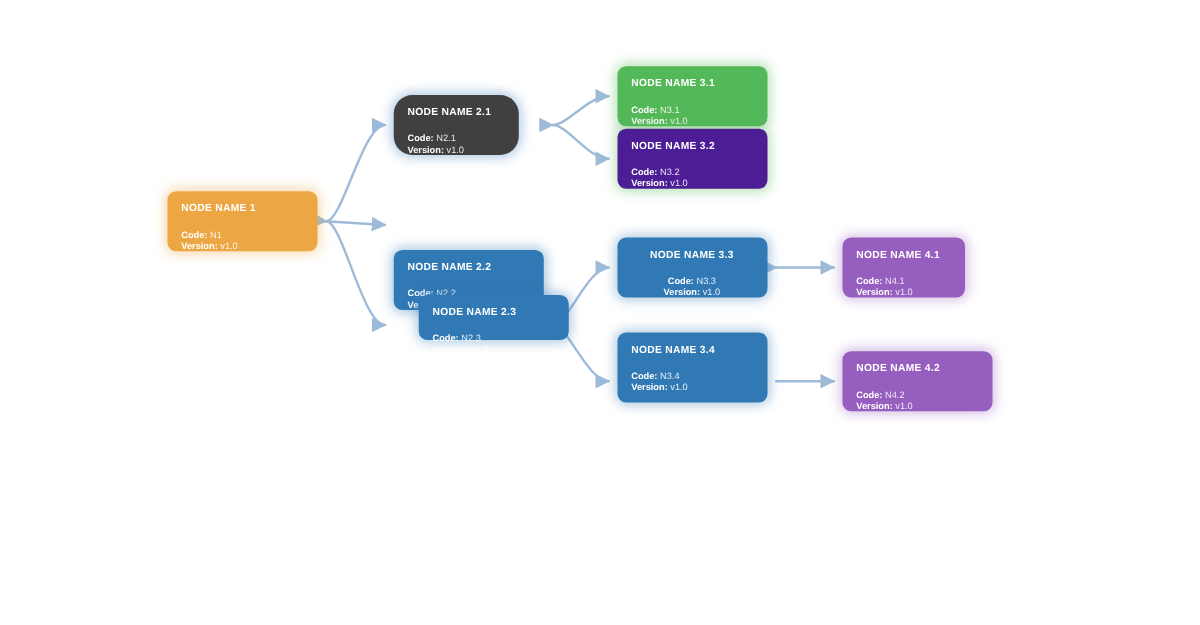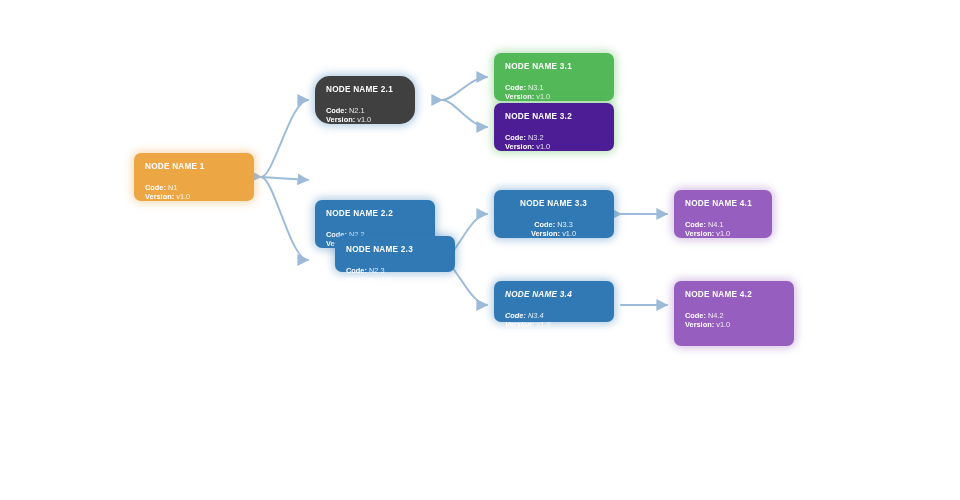--- a/index.html
+++ b/index.html
@@ -112,30 +112,30 @@
       <div class="node glow-green" style="left: 494px; top: 103px; width: 120px; height: 48px; background: #4c1d95;">
         <div class="node-title">NODE NAME 3.2</div>
         <div class="node-row"><span class="node-label">Code:</span> <span class="node-value"> N3.2</span></div>
         <div class="node-row"><span class="node-label">Version:</span> <span class="node-value"> v1.0</span></div>
       </div>
       <div class="node glow-blue" style="left: 494px; top: 190px; width: 120px; height: 48px; background: rgb(49, 121, 180); text-align: center;">
         <div class="node-title">NODE NAME 3.3</div>
         <div class="node-row"><span class="node-label">Code:</span> <span class="node-value"> N3.3</span></div>
         <div class="node-row"><span class="node-label">Version:</span> <span class="node-value"> v1.0</span></div>
       </div>
-      <div class="node glow-blue" style="left: 494px; top: 281px; width: 120px; height: 41px; background: rgb(49, 121, 180); font-style: italic;">
+      <div class="node glow-blue" style="left: 494px; top: 266px; width: 120px; height: 56px; background: rgb(49, 121, 180);">
         <div class="node-title">NODE NAME 3.4</div>
         <div class="node-row"><span class="node-label">Code:</span> <span class="node-value"> N3.4</span></div>
         <div class="node-row"><span class="node-label">Version:</span> <span class="node-value"> v1.0</span></div>
       </div>
       <div class="node glow-purple" style="left: 674px; top: 190px; width: 98px; height: 48px; background: rgb(150, 94, 190);">
         <div class="node-title">NODE NAME 4.1</div>
         <div class="node-row"><span class="node-label">Code:</span> <span class="node-value"> N4.1</span></div>
         <div class="node-row"><span class="node-label">Version:</span> <span class="node-value"> v1.0</span></div>
       </div>
-      <div class="node glow-purple" style="left: 674px; top: 281px; width: 120px; height: 65px; background: rgb(150, 94, 190);">
+      <div class="node glow-purple" style="left: 674px; top: 281px; width: 120px; height: 48px; background: rgb(150, 94, 190);">
         <div class="node-title">NODE NAME 4.2</div>
         <div class="node-row"><span class="node-label">Code:</span> <span class="node-value"> N4.2</span></div>
         <div class="node-row"><span class="node-label">Version:</span> <span class="node-value"> v1.0</span></div>
       </div>
     </div>
 
 </div>
 
 </body></html>

